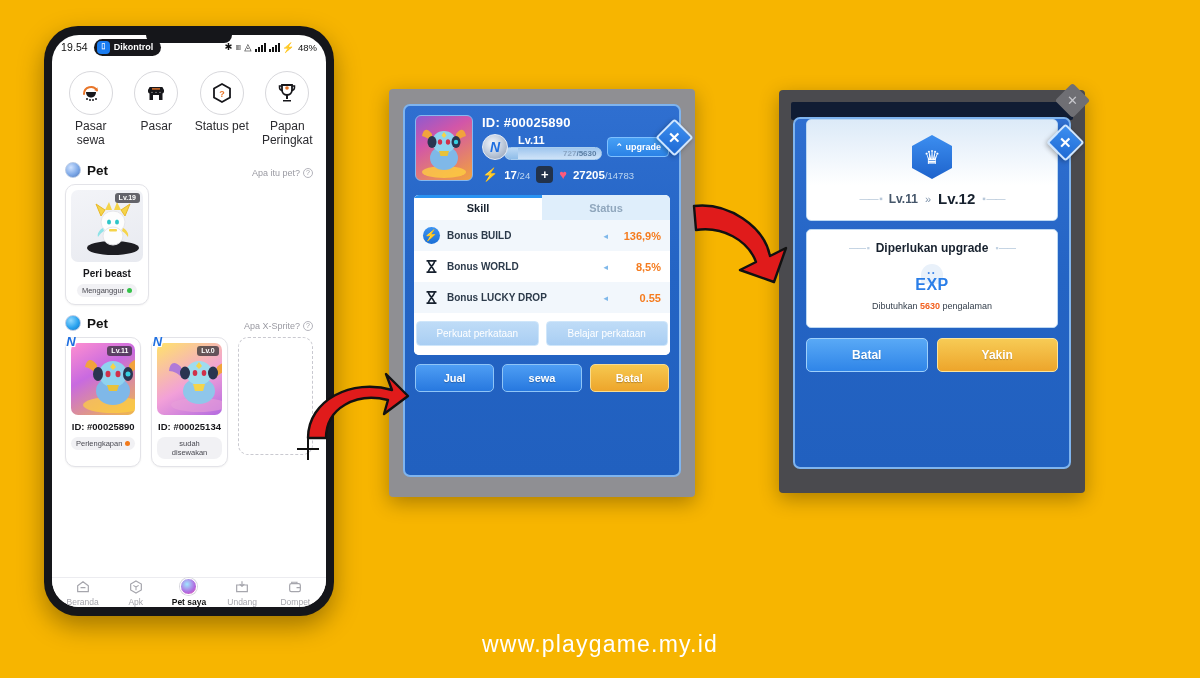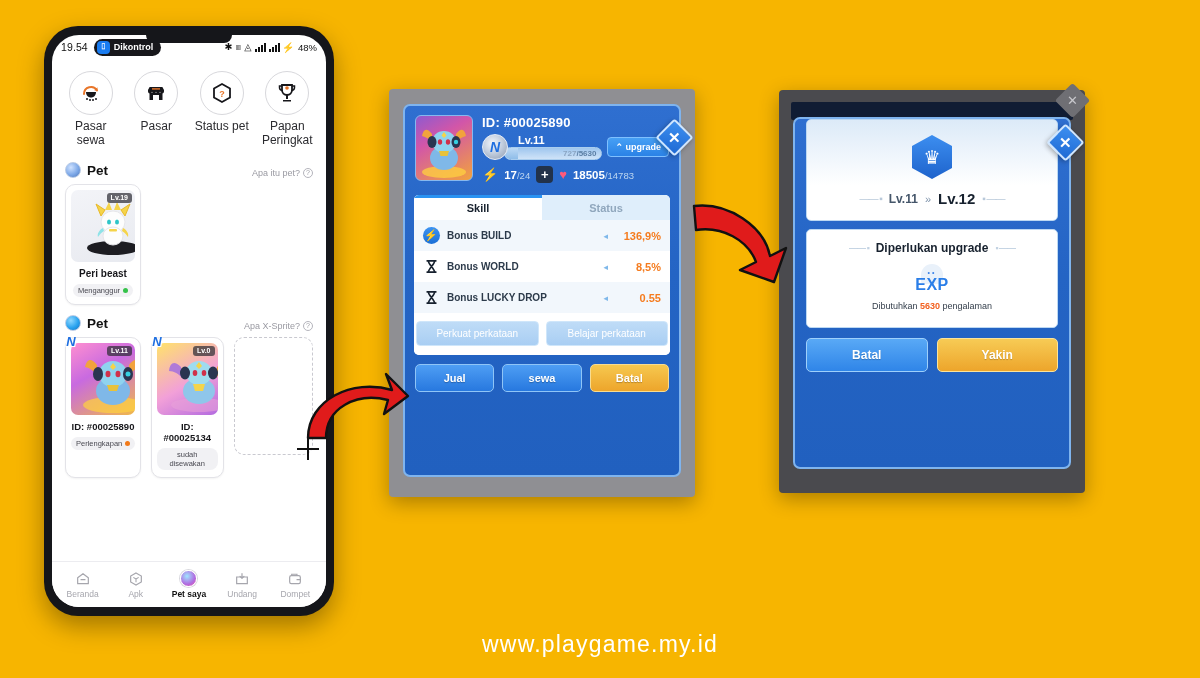--- a/index.html
+++ b/index.html
@@ -83,21 +83,21 @@
     margin-left: auto; font-size: 9px; color: #9a9aa2;
     display: flex; align-items: center; gap: 3px;
   }
   .help-o {
     width: 10px; height: 10px; border: 1px solid #b4b4bc; border-radius: 50%;
     font-size: 7px; display: flex; align-items: center; justify-content: center; color: #9a9aa2;
   }
 
   .pet-list { display: flex; gap: 10px; padding: 0 13px; }
   .pet-card {
-    width: 76px; border: 1px solid #e3e3e8; border-radius: 10px;
+    width: 84px; border: 1px solid #e3e3e8; border-radius: 10px;
     background: #fff; padding: 5px 5px 7px; text-align: center;
     box-shadow: 0 1px 2px rgba(0,0,0,.05);
     position: relative;
   }
   .pet-art {
     width: 100%; height: 72px; border-radius: 7px; position: relative;
     overflow: hidden;
   }
   .pet-art.light { background: linear-gradient(160deg,#f3f4f8 0%,#e8eaf0 100%); }
   .pet-art.neon1 { background: linear-gradient(150deg,#ff8fd0 0%,#c86ae0 40%,#f0b84a 100%); }
@@ -124,21 +124,21 @@
   .dot { width: 5px; height: 5px; border-radius: 50%; }
   .dot.green { background: #35c24a; }
   .dot.orange { background: #f27a1a; }
   .pet-slot {
     width: 84px; height: 118px; border: 1.4px dashed #c9c9d0;
     border-radius: 10px; background: #fff;
   }
 
   .bottom-nav {
     position: absolute; left: 0; right: 0; bottom: 0;
-    height: 46px; background: #fff; border-top: 1px solid #ececf0;
+    height: 30px; background: #fff; border-top: 1px solid #ececf0;
     display: flex; align-items: center; justify-content: space-around;
     padding: 0 4px;
   }
   .nav-item { text-align: center; width: 50px; }
   .nav-ic { height: 17px; display:flex; align-items:center; justify-content:center; }
   .nav-label { font-size: 8.5px; color: #a6a6ad; margin-top: 2px; }
   .nav-item.active .nav-label { color: #111; font-weight: bold; }
   .nav-avatar {
     width: 17px; height: 17px; border-radius: 50%; margin: 0 auto;
     background: radial-gradient(circle at 40% 35%, #9fe6ff 0%, #b06ae0 60%, #f05aa0 100%);
@@ -646,21 +646,21 @@
                 </div>
               </div>
             </div>
             <div class="upg-btn">⌃ upgrade</div>
           </div>
           <div class="stats-row">
             <span style="color:#ffd23f;font-size:13px">⚡</span>
             <span class="stat-b"><span>17</span><span class="sub">/24</span></span>
             <span class="plus-box">+</span>
             <span style="color:#ff5a7a;font-size:13px">♥</span>
-            <span class="stat-b"><span>18505</span><span class="sub">/14783</span></span>
+            <span class="stat-b"><span>27205</span><span class="sub">/14783</span></span>
           </div>
         </div>
       </div>
 
       <div class="skill-panel">
         <div class="tabs">
           <div class="tab active">Skill</div>
           <div class="tab inactive">Status</div>
         </div>
 

